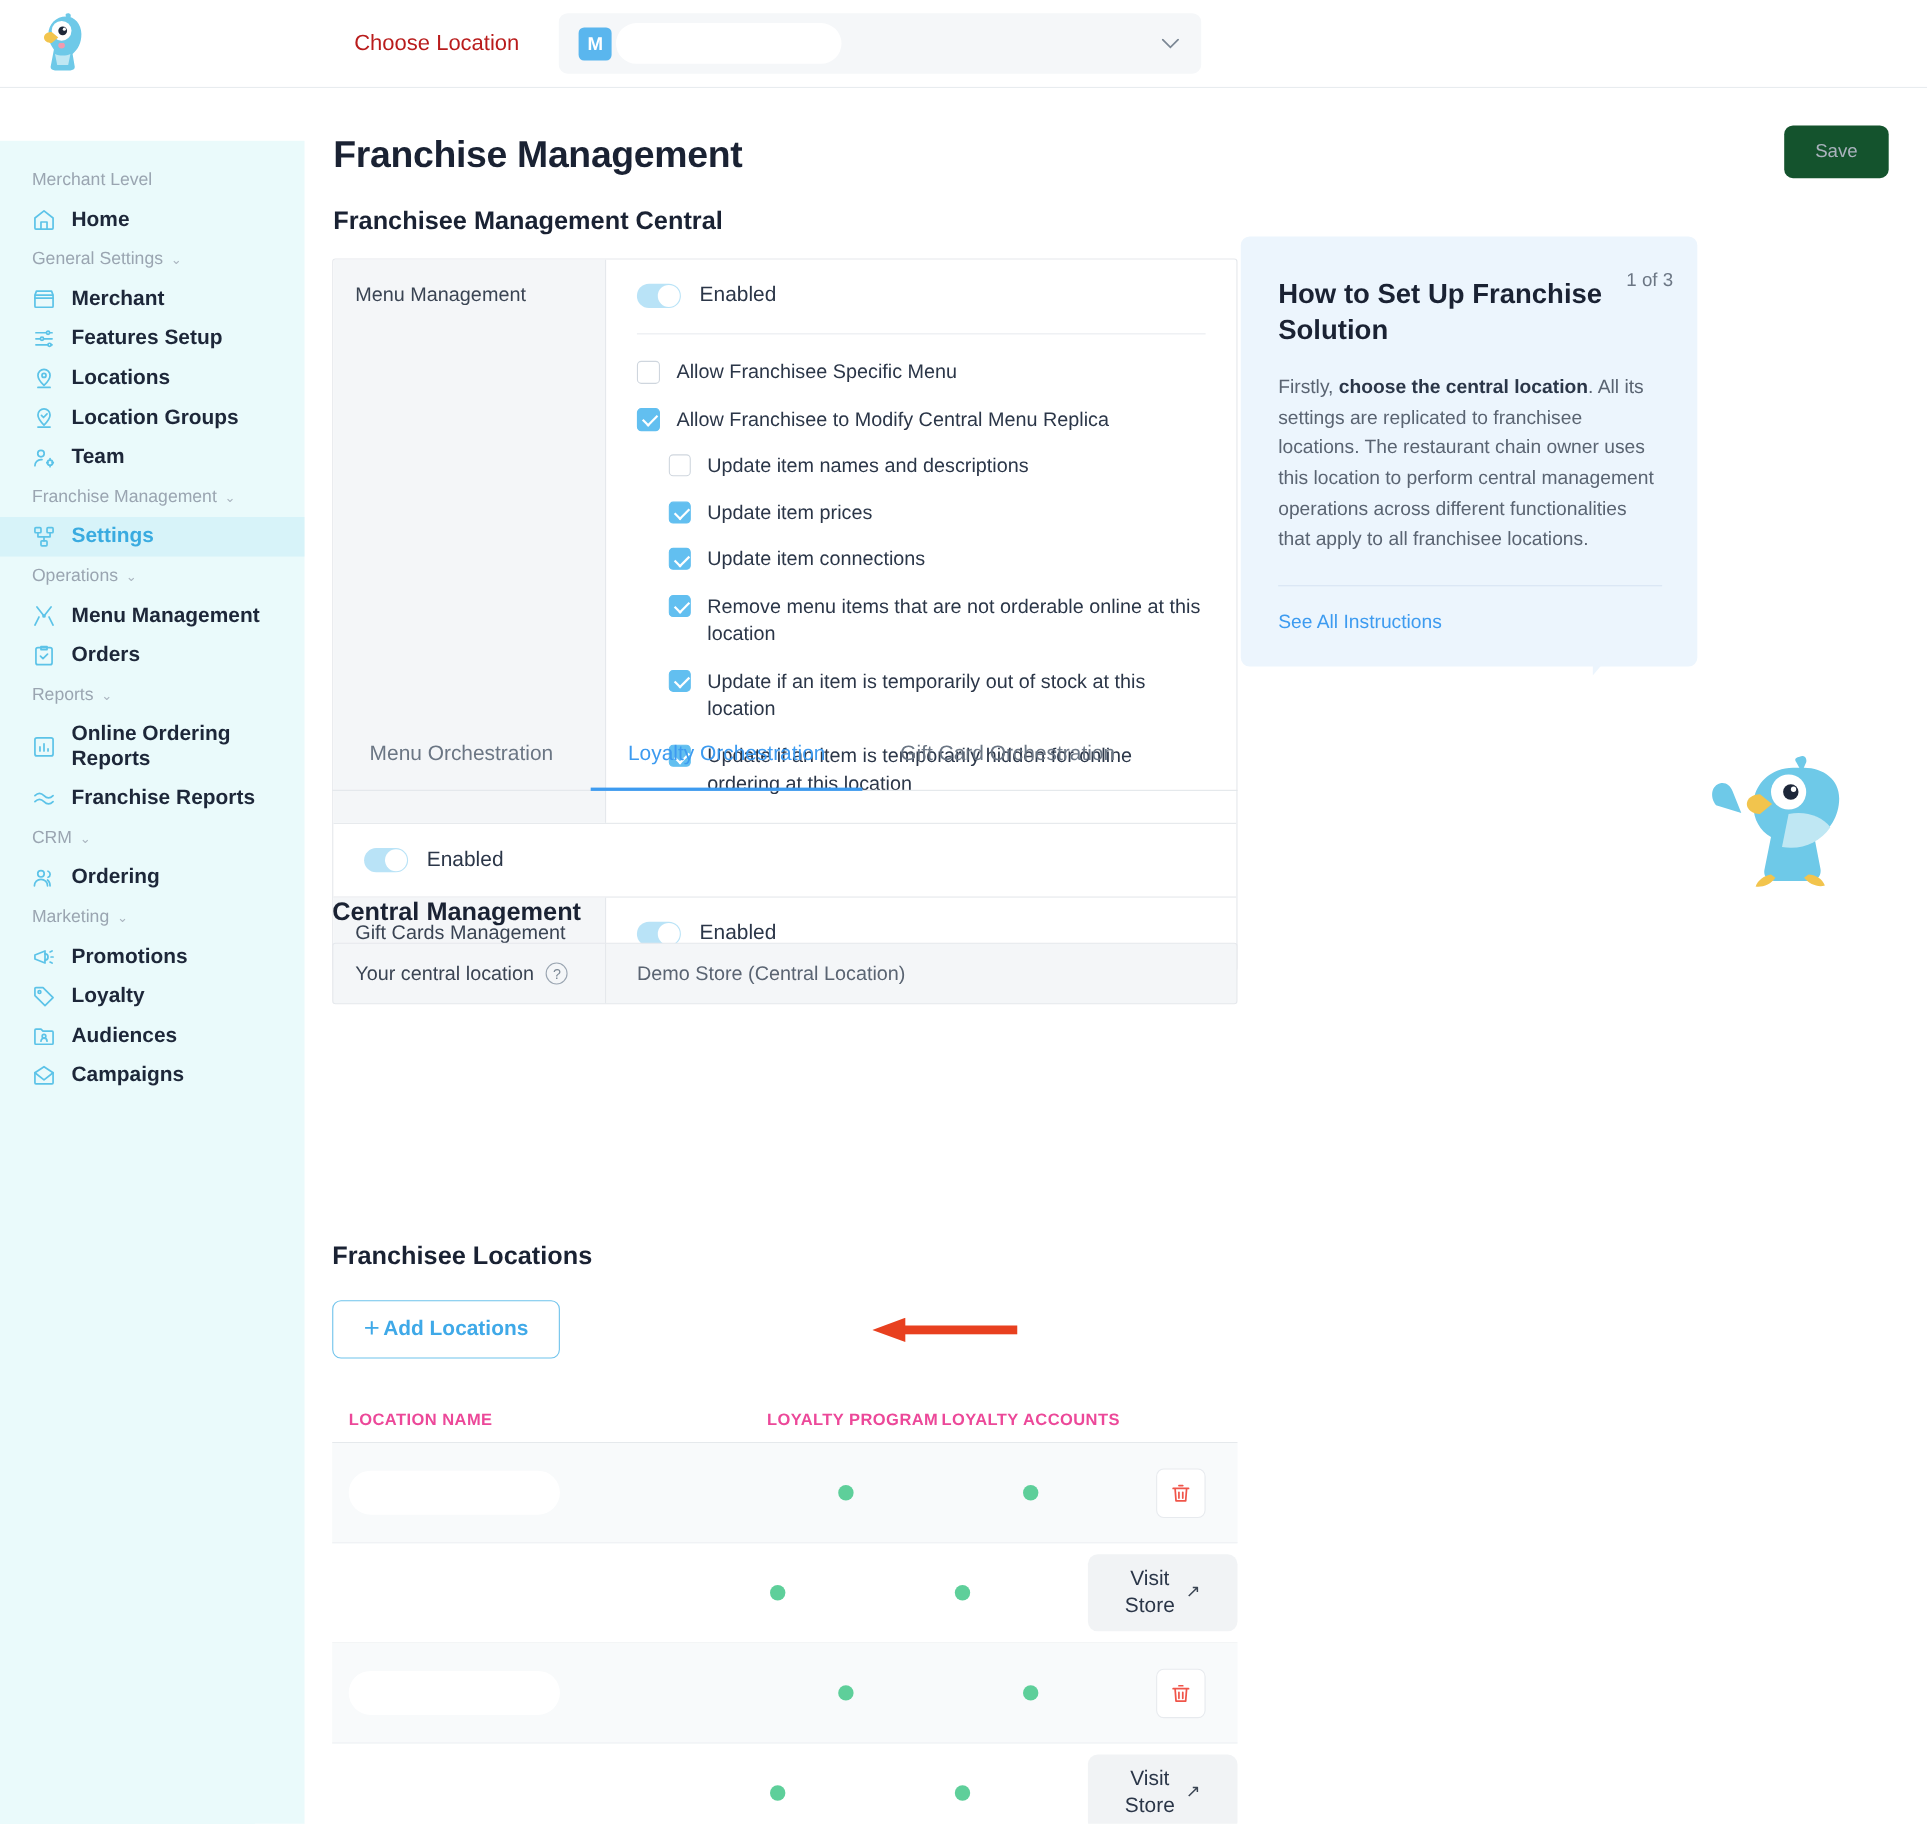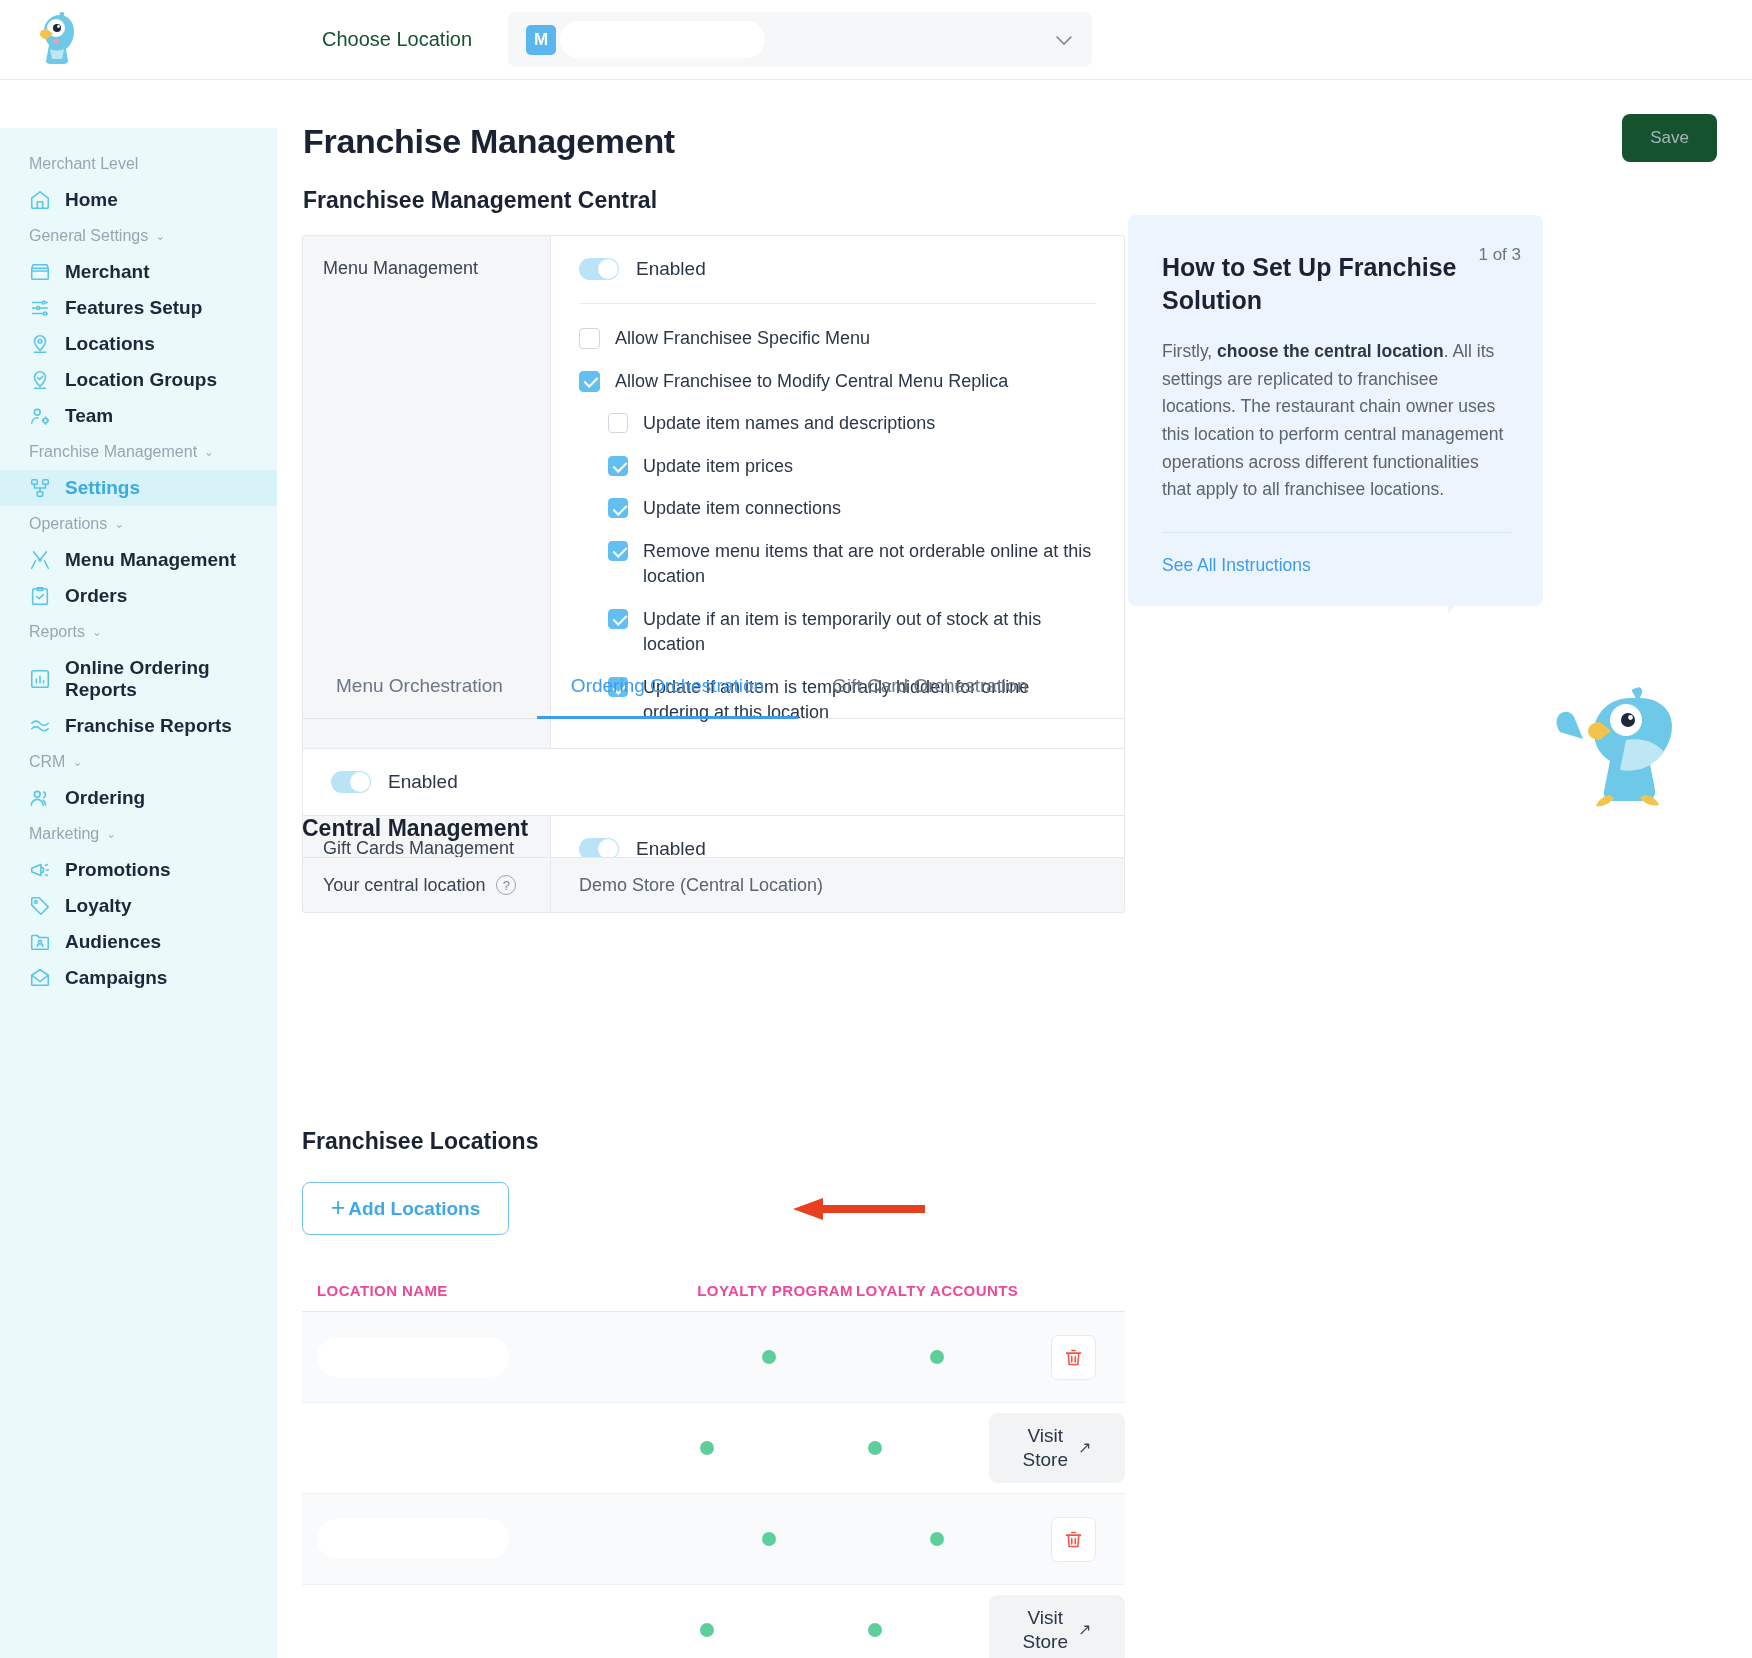--- a/index.html
+++ b/index.html
@@ -15,21 +15,21 @@
   }
 
   
   .topbar {
     position:absolute; left:0; top:0; width:1752px; height:80px;
     background:#ffffff; border-bottom:1px solid #e8ecef;
     display:flex; align-items:center;
   }
   .logo-wrap { width:278px; display:flex; align-items:center; padding-left:26px; }
   .parrot-logo { width:62px; height:62px; position:relative; }
-  .choose-loc-label { font-size:20px; color:#14532d; margin-left:44px; }
+  .choose-loc-label { font-size:20px; color:#b91c1c; margin-left:44px; }
   .loc-select {
     margin-left:36px; width:584px; height:55px; background:#f5f7f9;
     border-radius:8px; display:flex; align-items:center; padding:0 18px;
     position:relative;
   }
   .loc-badge {
     width:30px; height:30px; border-radius:5px; background:#5ab6ee; color:#fff;
     display:flex; align-items:center; justify-content:center;
     font-size:17px; font-weight:600;
   }
@@ -492,21 +492,21 @@
           <div class="toggle-line">
             <span class="toggle"></span>
             <span class="toggle-label">Enabled</span>
           </div>
         </div>
       </div>
     </div>
 
   <div class="tabs" id="tabs">
       <div class="tab">Menu Orchestration</div>
-      <div class="tab active">Ordering Orchestration</div>
+      <div class="tab active">Loyalty Orchestration</div>
       <div class="tab">Gift Card Orchestration</div>
     </div>
 
   <div class="sec-h">Central Management</div>
   <div class="central-card">
     <div class="central-l">
       <span>Your central location</span>
       <span class="qmark">?</span>
     </div>
     <div class="central-r">Demo Store (Central Location)</div>

